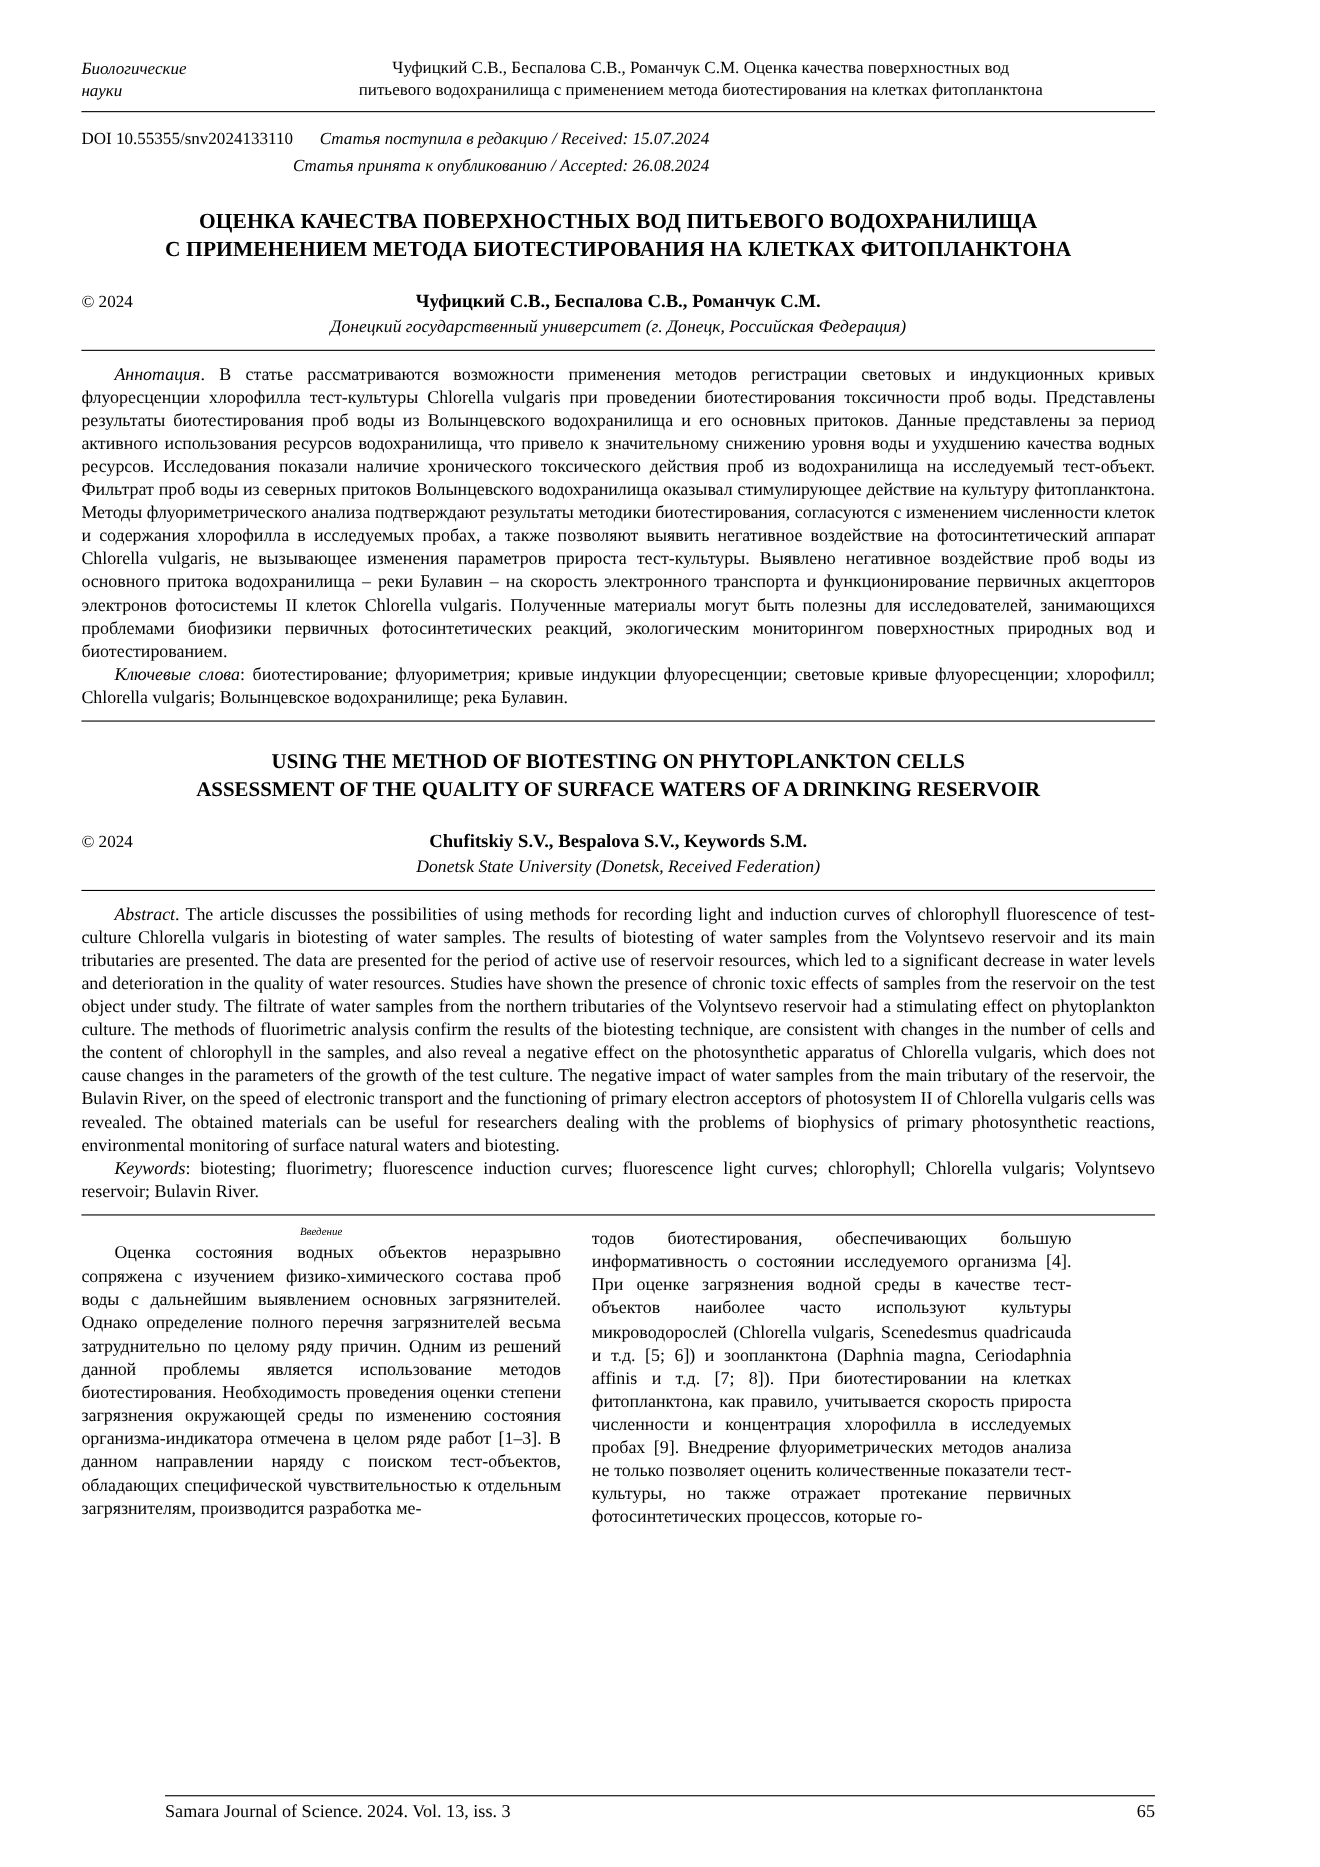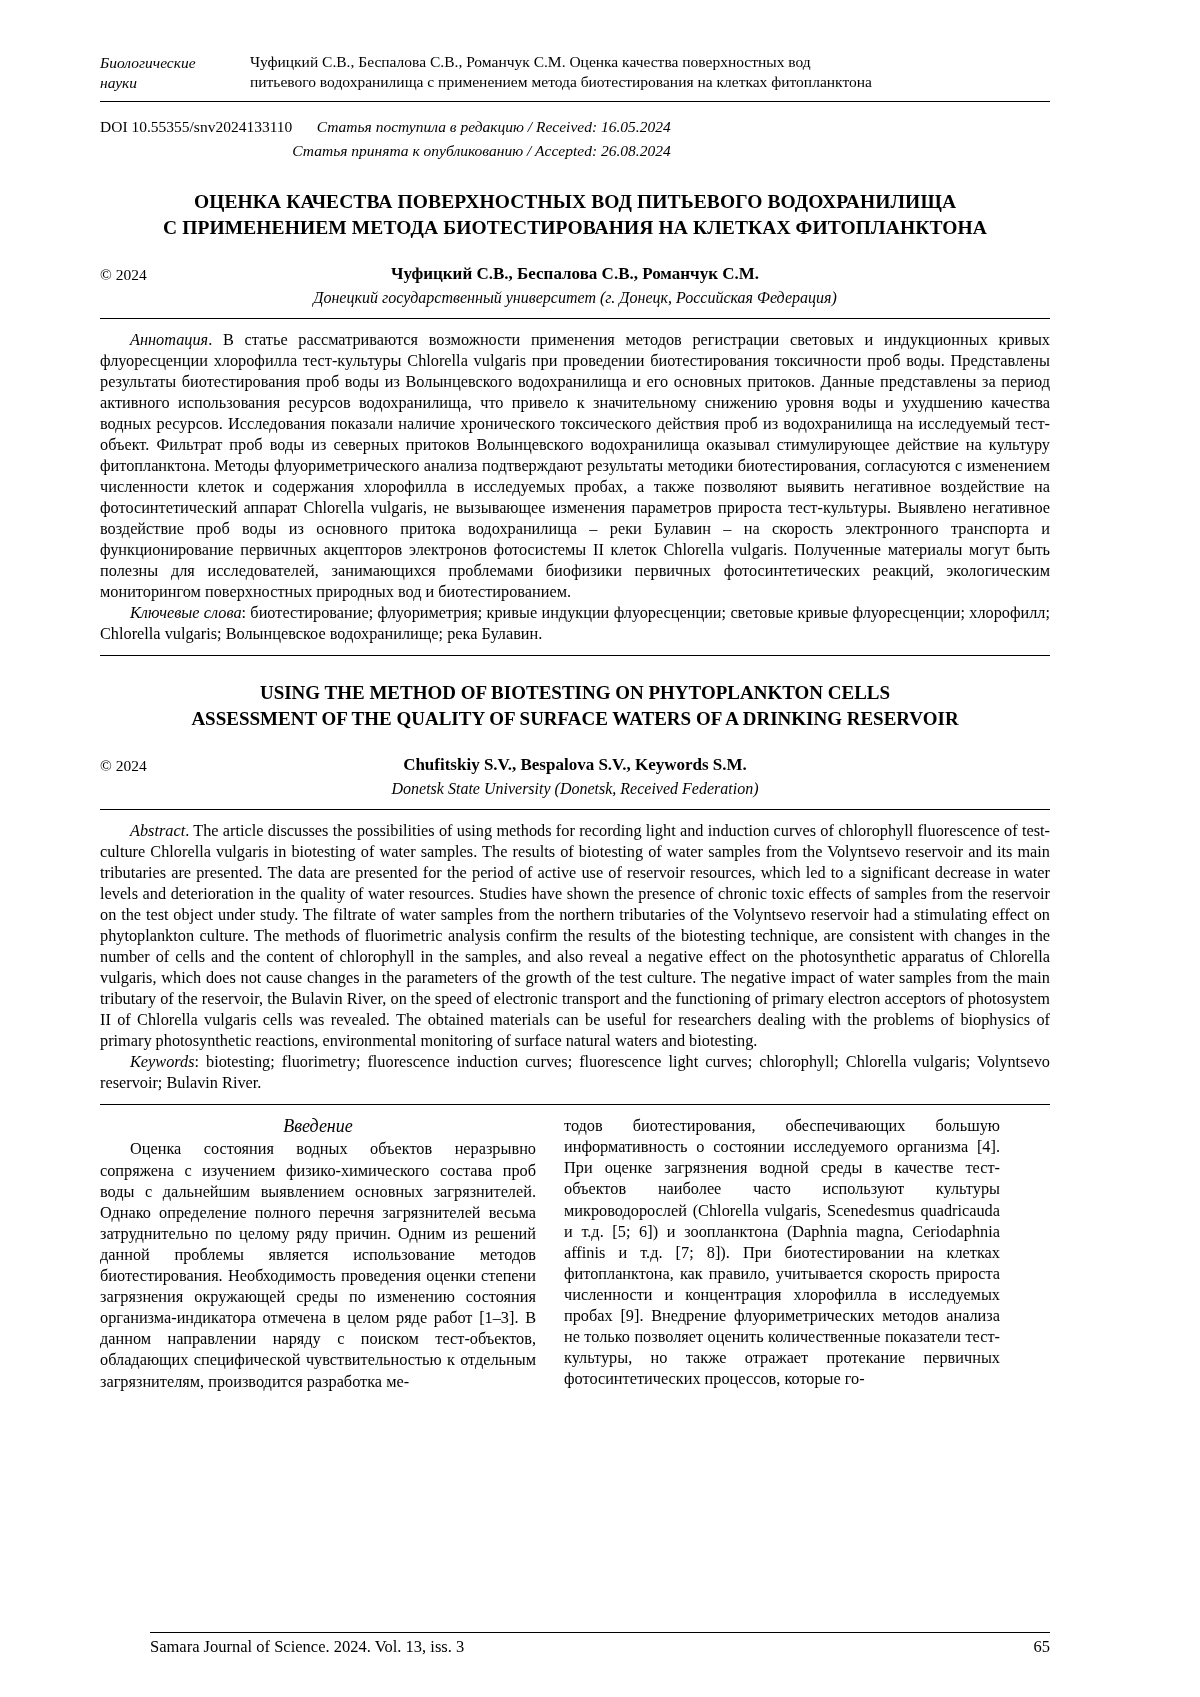--- a/index.html
+++ b/index.html
@@ -12,39 +12,40 @@
     height: 1697px;
     font-family: "Liberation Serif", serif;
     color: #000000;
     position: relative;
   }
   .page {
     position: relative;
     width: 1200px;
     height: 1697px;
     box-sizing: border-box;
-    padding: 52px 150px 0 100px;
+    padding: 52px 150px 0 74px;
   }
   
   .runhead {
     display: flex;
     align-items: flex-start;
     font-size: 15.5px;
     line-height: 1.32;
   }
   .runhead-left {
     font-family: "Liberation Serif", serif;
     font-style: italic;
     width: 150px;
     flex: 0 0 150px;
     padding-top: 1px;
   }
   .runhead-left div { white-space: nowrap; }
   .runhead-right {
     flex: 1 1 auto;
+    text-align: center;
   }
   .rule {
     border: 0;
     border-top: 1px solid #000;
     margin: 7px 0 0 0;
     height: 0;
   }
   
   .meta-row {
     display: flex;
@@ -112,21 +113,21 @@
     font-size: 16.3px;
     line-height: 1.295;
     text-align: justify;
   }
   .col { width: 436px; }
   .col p { margin: 0; text-indent: 30px; }
   .section-head {
     text-align: center;
     font-style: italic;
     font-weight: normal;
-    font-size: 18px;
+    font-size: 10px;
     margin: 0 0 1px 0;
     text-indent: 0 !important;
   }
   
   .footer {
     position: absolute;
     left: 150px;
     right: 150px;
     bottom: 40px;
   }
@@ -157,21 +158,21 @@
     </div>
   </div>
   <hr class="rule">
 
   <div class="meta-row">
     <div class="meta-left">
       <div></div>
       <div>DOI 10.55355/snv2024133110</div>
     </div>
     <div class="meta-right">
-      <div>Статья поступила в редакцию / Received: 16.05.2024</div>
+      <div>Статья поступила в редакцию / Received: 15.07.2024</div>
       <div>Статья принята к опубликованию / Accepted: 26.08.2024</div>
     </div>
   </div>
 
   <div class="title">
     <div>ОЦЕНКА КАЧЕСТВА ПОВЕРХНОСТНЫХ ВОД ПИТЬЕВОГО ВОДОХРАНИЛИЩА</div>
     <div>С ПРИМЕНЕНИЕМ МЕТОДА БИОТЕСТИРОВАНИЯ НА КЛЕТКАХ ФИТОПЛАНКТОНА</div>
   </div>
 
   <div class="copyright">© 2024</div>

